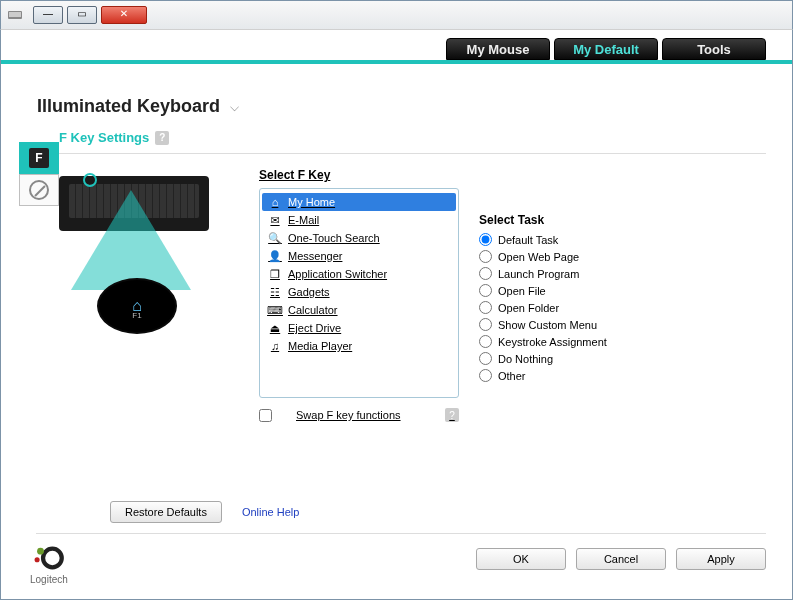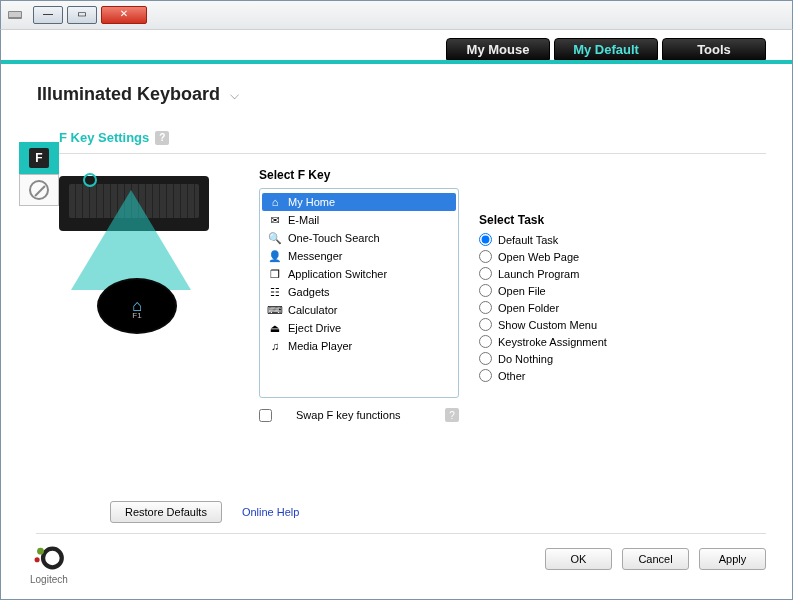--- a/index.html
+++ b/index.html
@@ -30,21 +30,21 @@
   color: #eee; font-size: 13px; font-weight: bold;
   border-radius: 4px 4px 0 0;
   display:flex; align-items:center; justify-content:center;
   margin-left: 4px; cursor:pointer;
   border: 1px solid #000;
 }
 .tab.active { color: #4de0d8; }
 .topbar-underline { height: 4px; background: #1fc2ba; }
 
 
-.device-header { padding: 20px 0 12px 36px; display:flex; align-items:center; gap:10px; }
+.device-header { padding: 32px 0 12px 36px; display:flex; align-items:center; gap:10px; }
 .device-name { font-size: 18px; font-weight: bold; color: #222; }
 .chev { color: #888; font-size: 12px; }
 
 
 .sidetabs { position:absolute; left: 18px; top: 112px; width: 40px; display:flex; flex-direction:column; gap:0; }
 .sidetab { width: 40px; height: 32px; border:1px solid #bfbfbf; background:#fafafa; display:flex; align-items:center; justify-content:center; font-size:14px; cursor:pointer; }
 .sidetab.active { background:#1fc2ba; color:#fff; border-color:#1fc2ba; font-weight:bold; }
 .sidetab .fletter { background:#222; color:#fff; width:20px; height:20px; font-size:12px; font-weight:bold; display:flex; align-items:center; justify-content:center; border-radius:2px; }
 .ban { width:20px; height:20px; border:2px solid #888; border-radius:50%; position:relative; }
 .ban::after { content:""; position:absolute; left:2px; top:8px; width:14px; height:2px; background:#888; transform:rotate(-45deg); }
@@ -58,21 +58,21 @@
 .cols { display:flex; gap:20px; }
 .col-image { width: 180px; }
 .kbdimg { position:relative; width:160px; height:170px; }
 .keyboard { position:absolute; top:8px; left:0; width:150px; height:55px; background:#1a1a1a; border-radius:4px; }
 .keyboard::before { content:""; position:absolute; top:8px; left:10px; right:10px; height:34px; background:repeating-linear-gradient(to right,#333 0 6px,#222 6px 7px); border-radius:2px; }
 .highlight-dot { position:absolute; top:5px; left:24px; width:14px; height:14px; border:2px solid #1fc2ba; border-radius:50%; }
 .beam { position:absolute; top:22px; left:12px; width:0; height:0; border-left:60px solid transparent; border-right:60px solid transparent; border-bottom:100px solid rgba(31,194,186,0.55); }
 .zoom { position:absolute; top:110px; left:38px; width:80px; height:56px; border-radius:50%; background:#000; display:flex; align-items:center; justify-content:center; color:#6cf; font-size:16px; border:2px solid #0a0a0a; }
 .zoom small { color:#bbb; font-size:8px; position:absolute; bottom:12px; }
 
-.col-fkeys { width: 200px; }
+.col-fkeys { width: 200px; text-decoration: underline; }
 .col-title { font-size:12px; font-weight:bold; margin-bottom:6px; }
 .listbox { border:1px solid #a8c8d8; border-radius:3px; padding:4px 2px; height:210px; }
 .fkey { display:flex; align-items:center; gap:6px; padding:2px 6px; font-size:11px; cursor:pointer; border-radius:2px; }
 .fkey.selected { background:#2f7fe0; color:#fff; }
 .fkey .ic { width:14px; height:14px; display:inline-flex; align-items:center; justify-content:center; font-size:11px; }
 .swaprow { display:flex; align-items:center; gap:24px; margin-top:10px; font-size:11px; }
 .swaprow .helpq { margin-left:auto; }
 
 .col-tasks { flex:1;margin-top:45px; }
 .task { display:flex; align-items:center; gap:6px; font-size:11px; margin-bottom:4px; }
@@ -82,21 +82,21 @@
 .footer { position:absolute; left:9px; right:0; bottom:0; }
 .restore-row { display:flex; align-items:center; gap:20px; padding: 0 0 6px 100px; }
 .btn { height:22px; border:1px solid #a8a8a8; border-radius:3px; background:linear-gradient(#fdfdfd,#e6e6e6); font-size:11px; padding:0 14px; cursor:pointer; }
 .onlinehelp { color:#2040c0; font-size:11px; cursor:pointer; }
 .footer-hr { height:1px; background:#ddd; margin:4px 26px 10px 26px; }
 .brand-row { display:flex; align-items:flex-start; padding:0 26px 14px 20px; }
 .logo { display:flex; flex-direction:column; align-items:center; gap:2px; margin-right:auto; }
 .logo svg { width:34px; height:28px; }
 .logo-text { font-size:10px; color:#666; }
 .mainbtns { display:flex; gap:10px; margin-left:auto; padding-top:4px;}
-.mainbtns .btn { width:67px; text-align:center; }
+.mainbtns .btn { width:90px; text-align:center; }
 </style>
 </head>
 <body>
 
 <div class="titlebar">
   <span class="appicon">
     <svg viewBox="0 0 16 16">
         <rect x="1" y="4" width="14" height="8" rx="1" fill="#888"></rect>
         <rect x="2" y="5" width="12" height="5" fill="#ccc"></rect>
       </svg>

